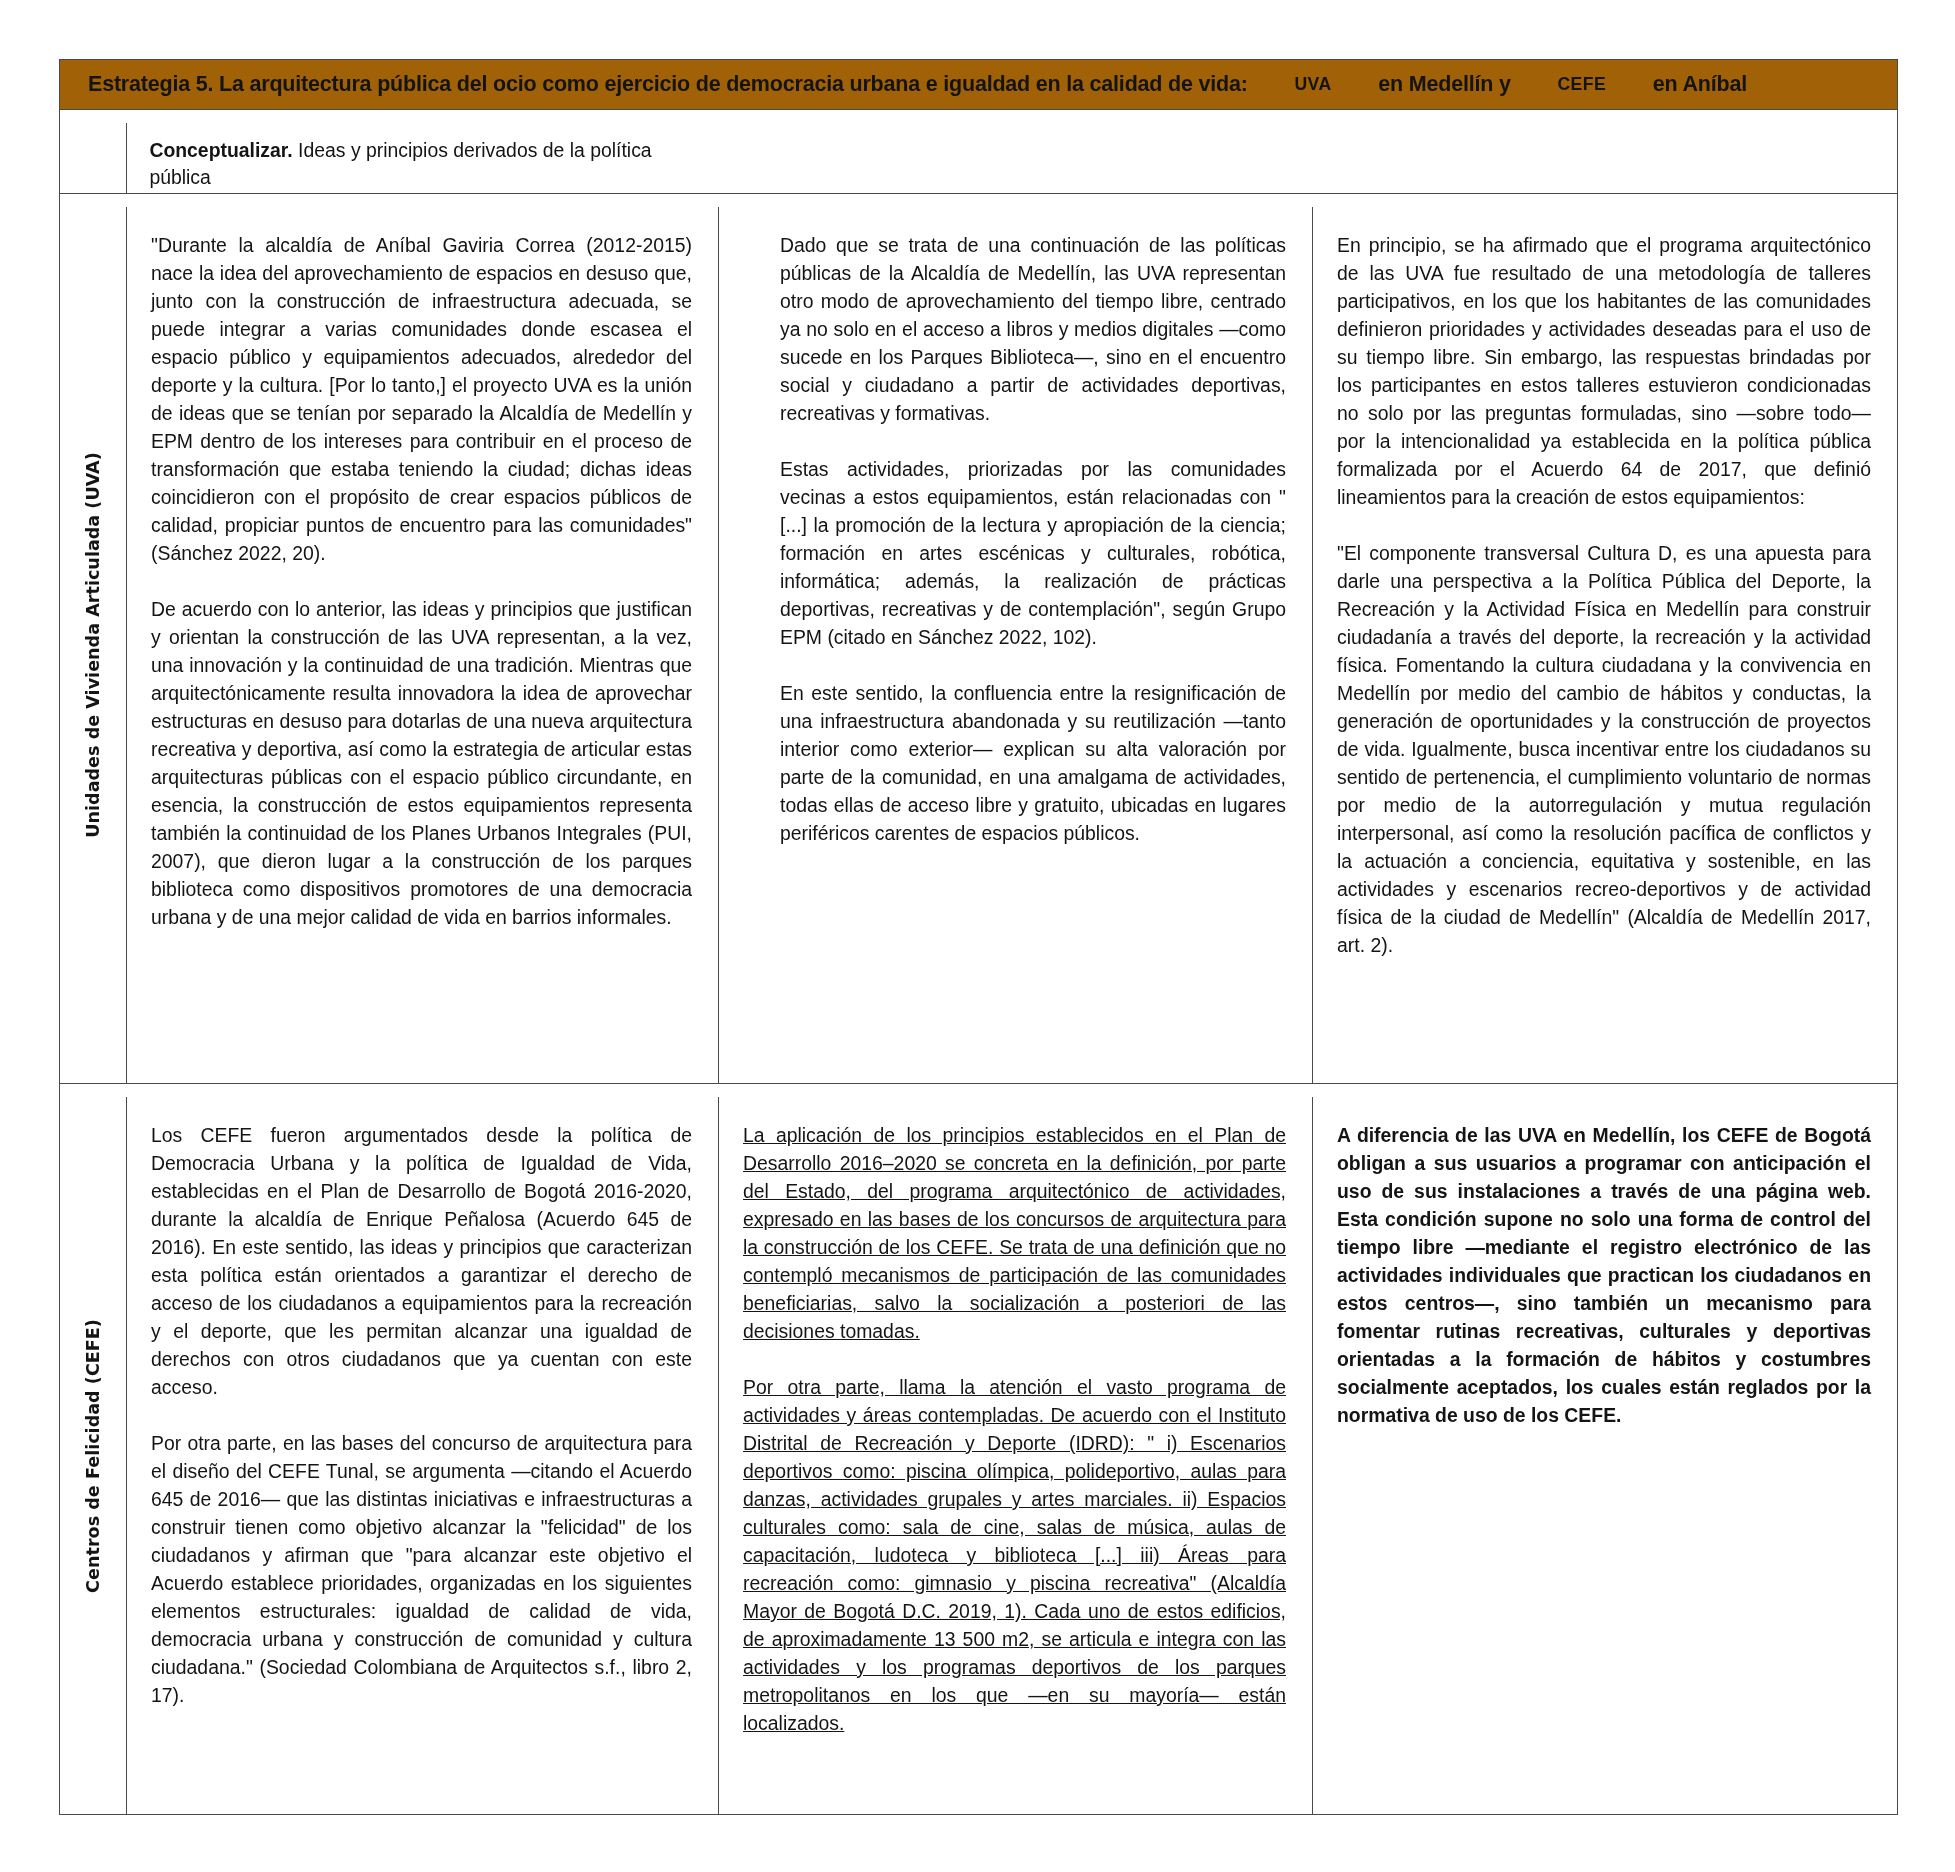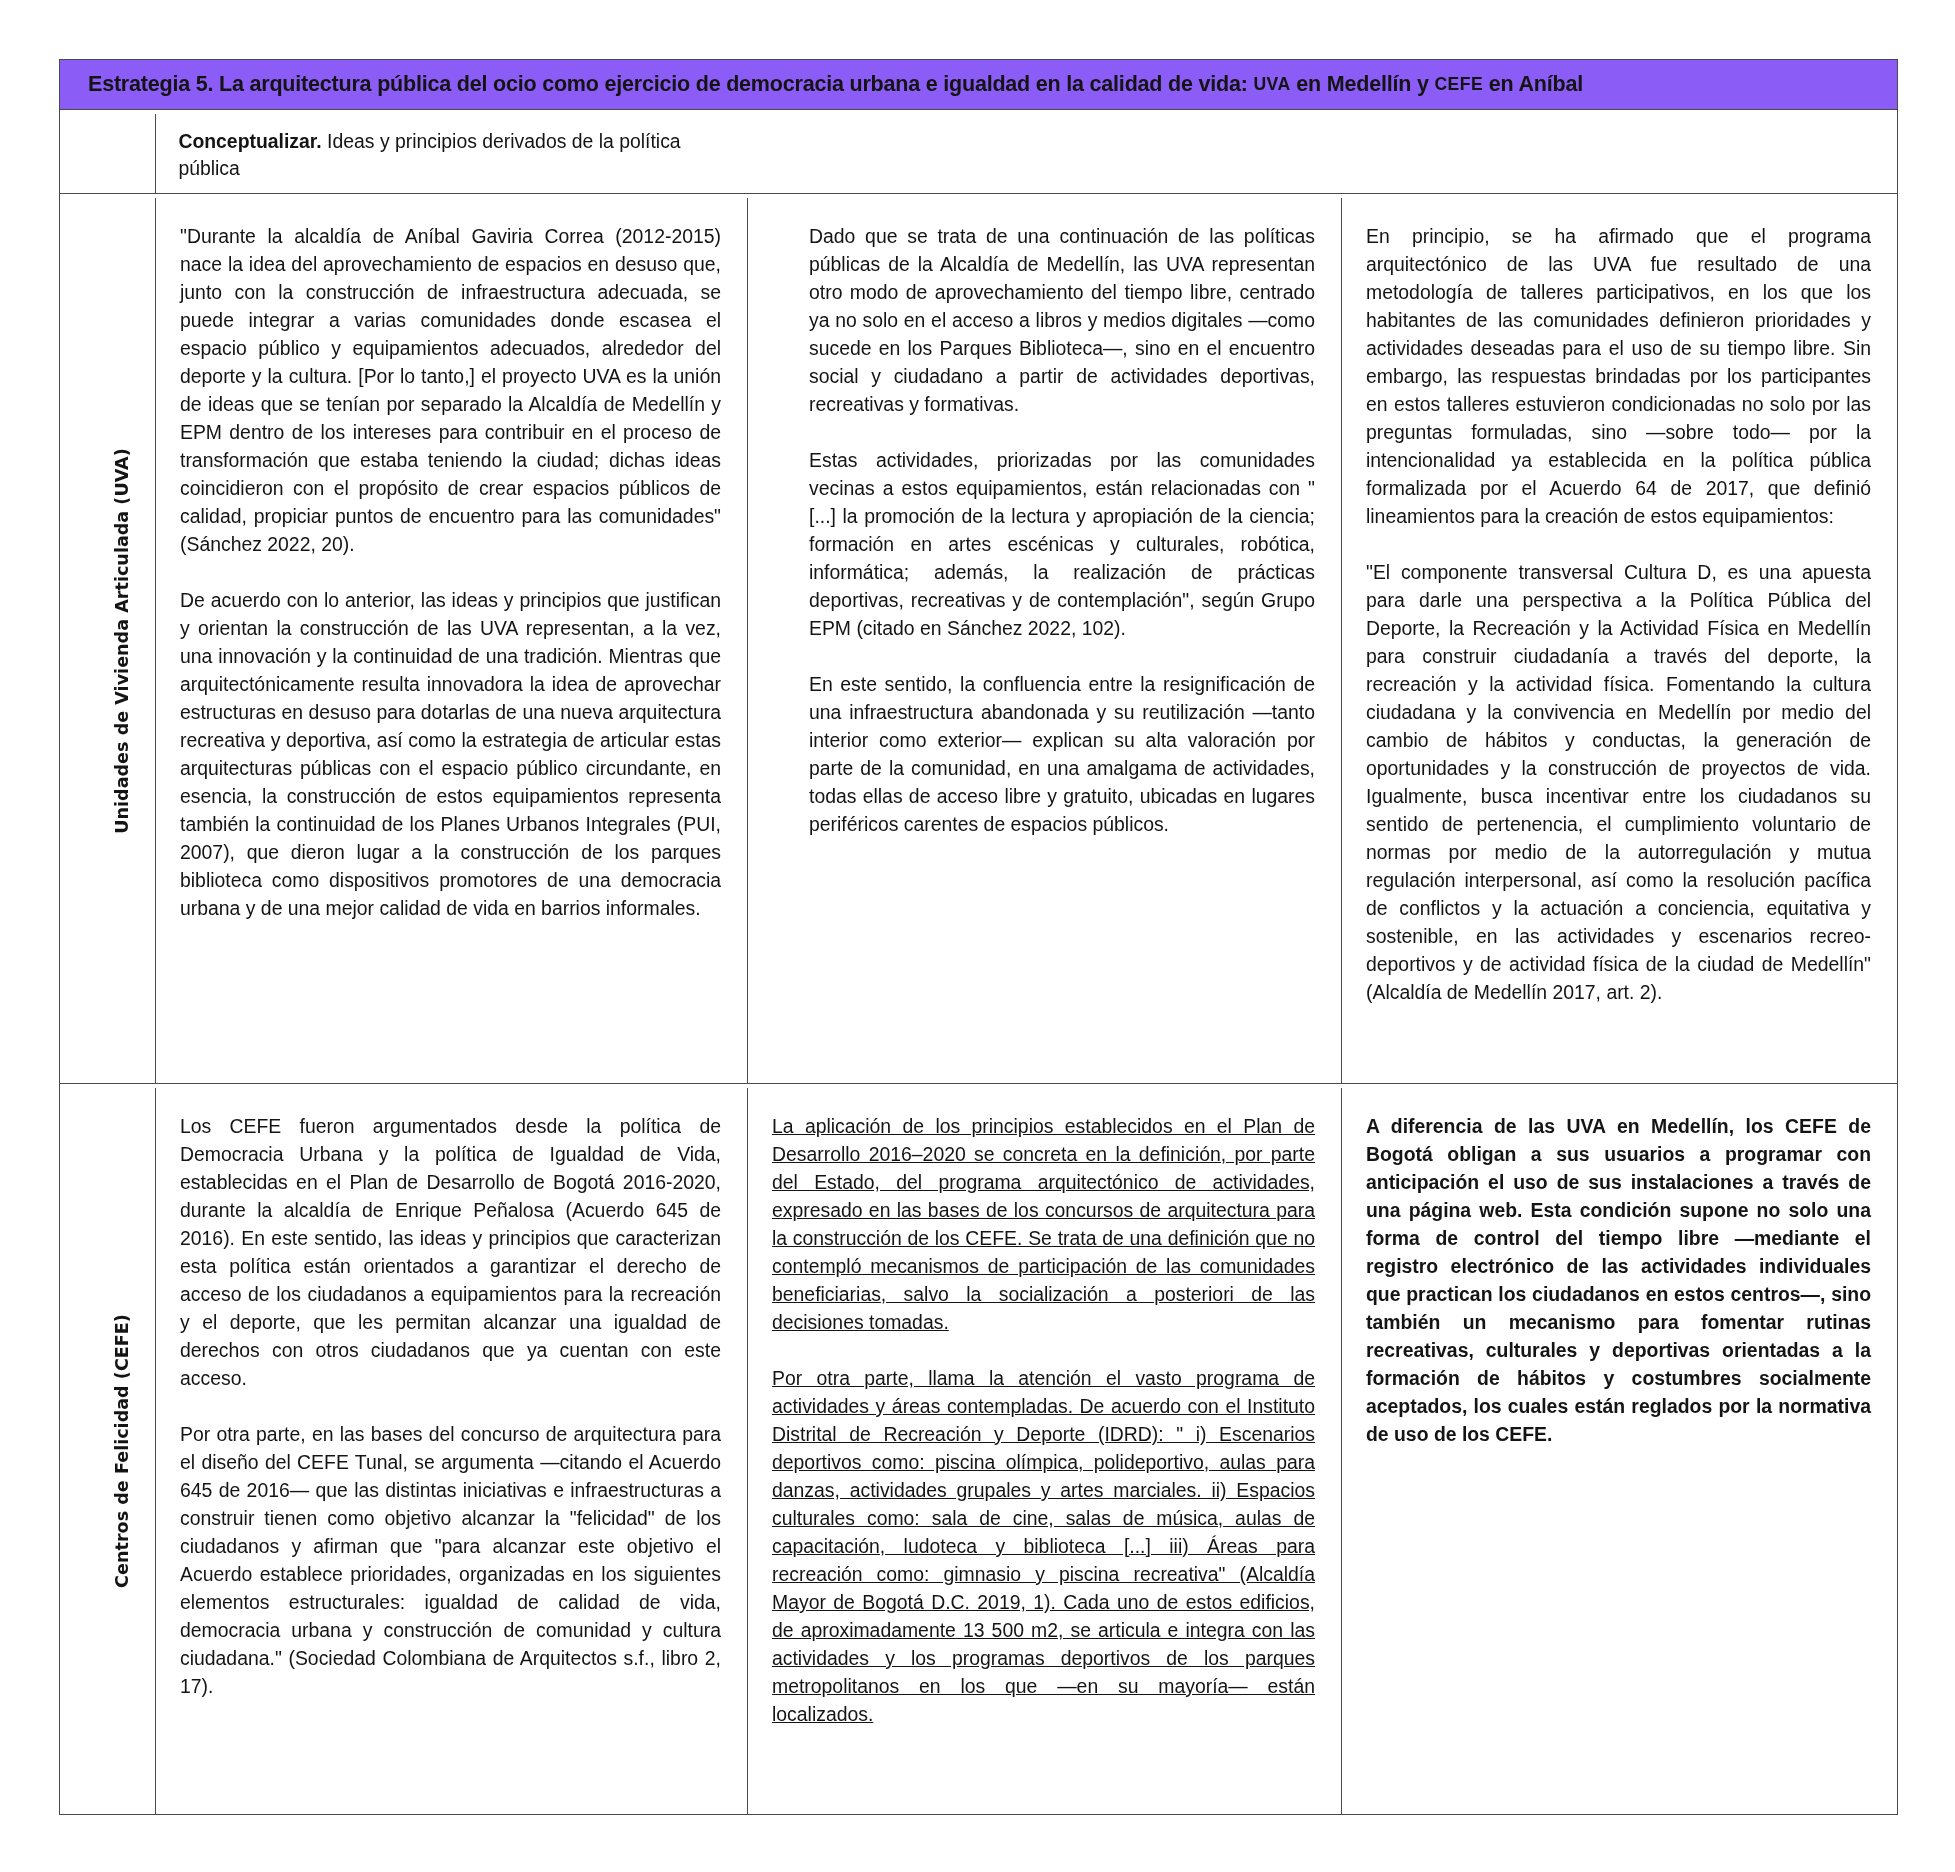--- a/index.html
+++ b/index.html
@@ -1,27 +1,27 @@
 <!DOCTYPE html>
 <html style="font-size:13.8px"><head>
 <meta charset="utf-8">
 <style>
   html, body { margin:0; padding:0; background:#ffffff; }
   body { width:1956px; height:1872px; position:relative; overflow:hidden;
          font-family:"Liberation Sans", sans-serif; color:#141414; }
   .table { position:absolute; left:59px; top:59px; width:1839px; height:1756px;
            border:1.7px solid #4a4a4a; box-sizing:border-box; }
   .title-bar { position:absolute; left:0; top:0; right:0; height:50px;
-               background:#8b5cf6; border-bottom:1.7px solid #4a4a4a;
+               background:#a16207; border-bottom:1.7px solid #4a4a4a;
                display:flex; align-items:center; padding-left:28px;
-               font-weight:bold; font-size:21.5px; letter-spacing:-0.2px; box-sizing:border-box; }
+               font-weight:bold; font-size:21.5px; letter-spacing:-0.2px; box-sizing:border-box;gap:41px; }
   .sc { font-size:0.82em; letter-spacing:0.4px; }
   .row { position:absolute; left:0; right:0; border-bottom:1.3px solid #4a4a4a; box-sizing:border-box; }
   .row.last { border-bottom:none; }
-  .cell { position:absolute; top:4px; bottom:0; box-sizing:border-box; border-left:1.3px solid #4a4a4a;margin-left:29px; }
+  .cell { position:absolute; top:13px; bottom:0; box-sizing:border-box; border-left:1.3px solid #4a4a4a; }
   .cell.first { border-left:none; }
   .hdr-text { padding:13.8px 24px 0 22.4px; font-size:19.4px; line-height:27.5px; }
   .hdr-text b { font-weight:bold; }
   .body-text { padding:24px 26px 0 24px; font-size:19.4px; line-height:28px; text-align:justify;
                hyphens:manual; }
   .body-text p { margin:0 0 28px 0; }
   .rot-wrap { position:absolute; left:0; top:0; bottom:0; width:65px; }
   .rot { position:absolute; left:50%; top:50%; transform:translate(-50%,-50%) rotate(-90deg);
          white-space:nowrap; font-family:"DejaVu Sans", sans-serif; font-weight:bold; font-size:17.6px; }
 </style>

